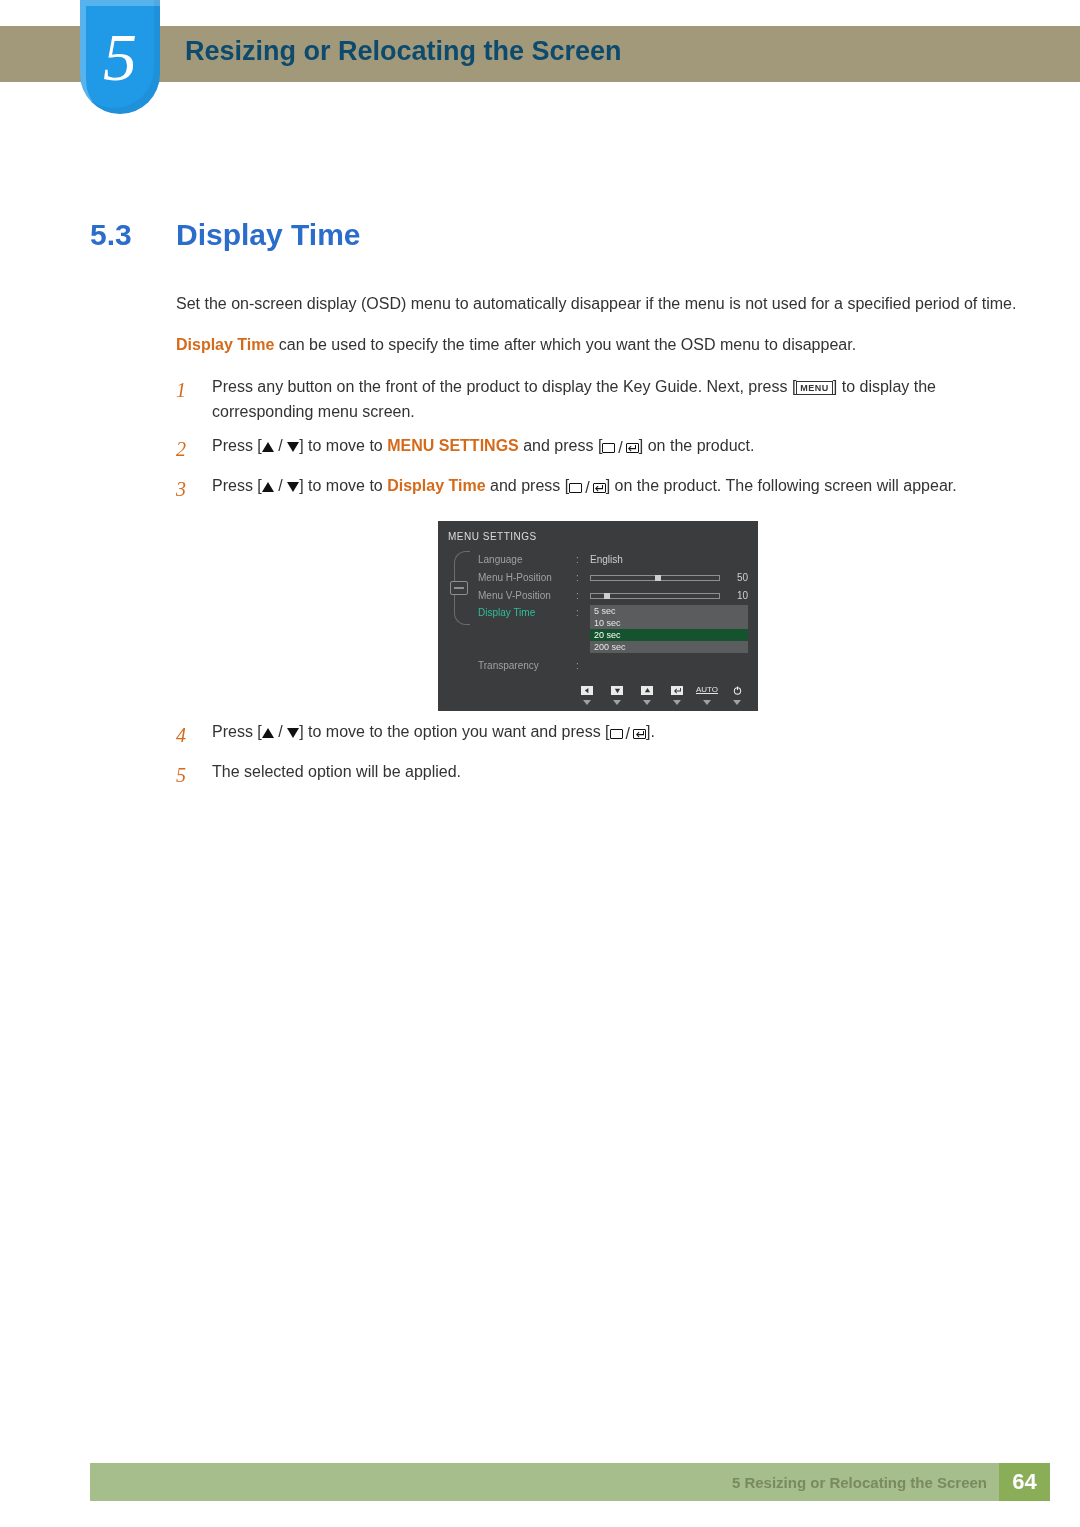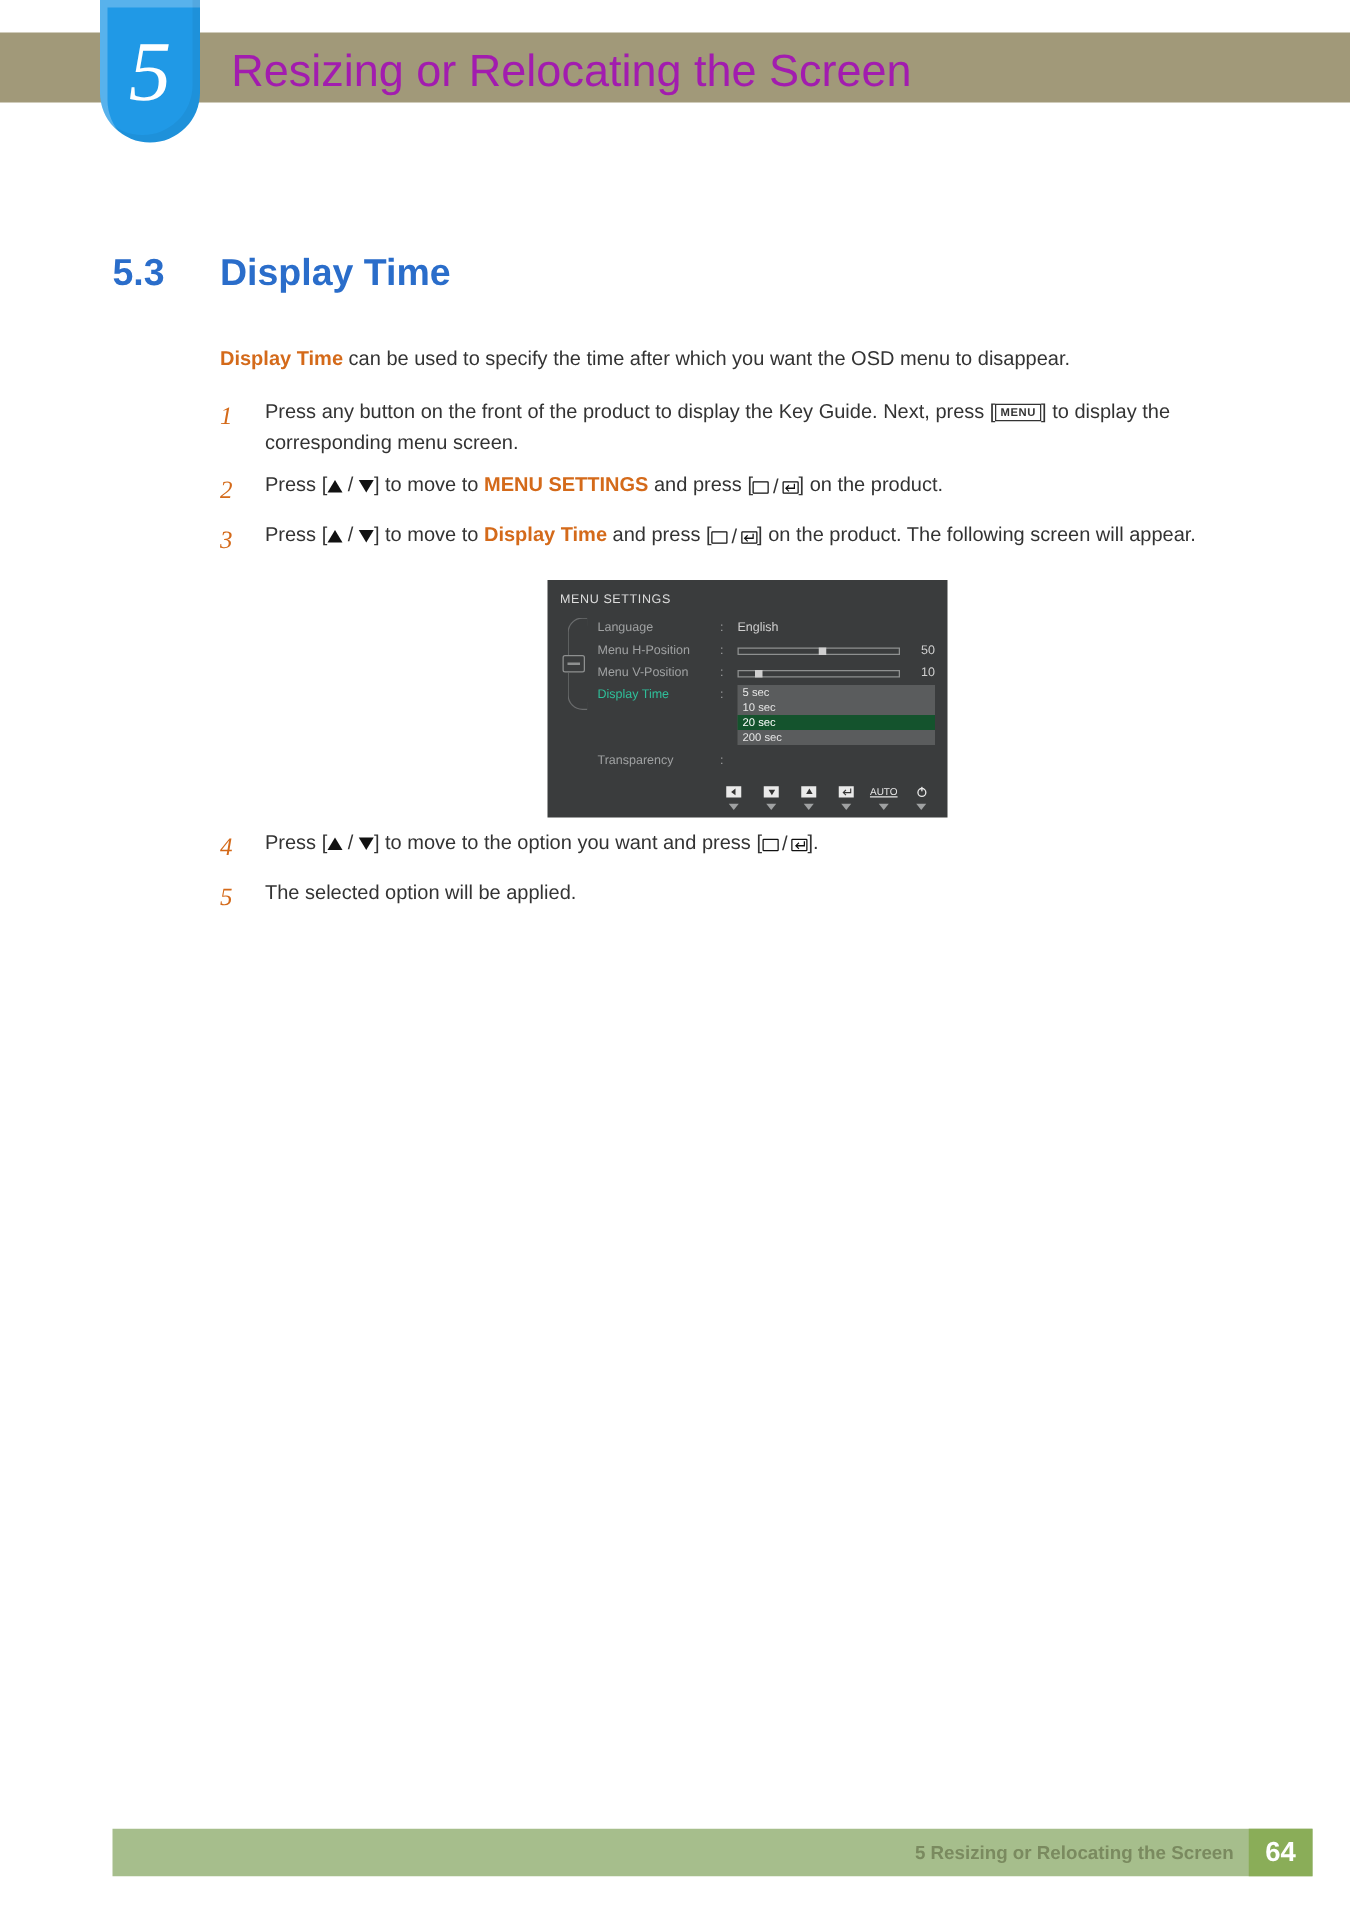--- a/index.html
+++ b/index.html
@@ -30,29 +30,29 @@
   .chapter-badge span {
     font-family: "Times New Roman", serif;
     font-style: italic;
     color: #fff;
     font-size: 68px;
     font-weight: 500;
   }
   .chapter-title {
     position: absolute;
     top: 36px; left: 185px;
-    font-size: 36px;
-    color: #a21caf;
-    font-weight: 400;
+    font-size: 27px;
+    color: #0c4a6e;
+    font-weight: 700;
   }
   .content {
     position: absolute;
     top: 170px; left: 90px; right: 60px;
   }
-  .sec-row { display: flex; align-items: baseline; gap: 28px; margin-top: 32px; }
+  .sec-row { display: flex; align-items: baseline; gap: 28px; margin-top: 48px; }
   .sec-num { font-size: 30px; color: #2a6dca; font-weight: 700; min-width: 58px; }
   .sec-title { font-size: 30px; color: #2a6dca; font-weight: 700; }
   .body-block { margin-left: 86px; margin-top: 40px; font-size: 16px; line-height: 1.55; color: #333; }
   .body-block p { margin: 16px 0; }
   .orange { color: #d46a1a; font-weight: 700; }
   .subsec-row { display: flex; gap: 18px; margin: 40px 0 14px 86px; align-items: baseline; }
   .subsec-num { color: #2a6dca; font-weight: 700; font-size: 18px; }
   .subsec-title { color: #2a6dca; font-weight: 700; font-size: 18px; }
   .steps { margin-left: 86px; font-size: 16px; line-height: 1.6; }
   .step-row { display: flex; gap: 18px; margin: 8px 0; }
@@ -134,20 +134,21 @@
 <div class="chapter-title">Resizing or Relocating the Screen</div>
 
 <div class="content">
 
   <div class="sec-row">
     <div class="sec-num">5.3</div>
     <div class="sec-title">Display Time</div>
   </div>
 
   <div class="body-block">
+    <p>Set the on-screen display (OSD) menu to automatically disappear if the menu is not used for a specified period of time.</p>
     <p>
       <span class="orange">Display Time</span><span> can be used to specify the time after which you want the OSD menu to disappear.</span>
     </p>
   </div>
 
 
   <div class="steps">
 
     <div class="step-row">
       <div class="step-num">1</div>

